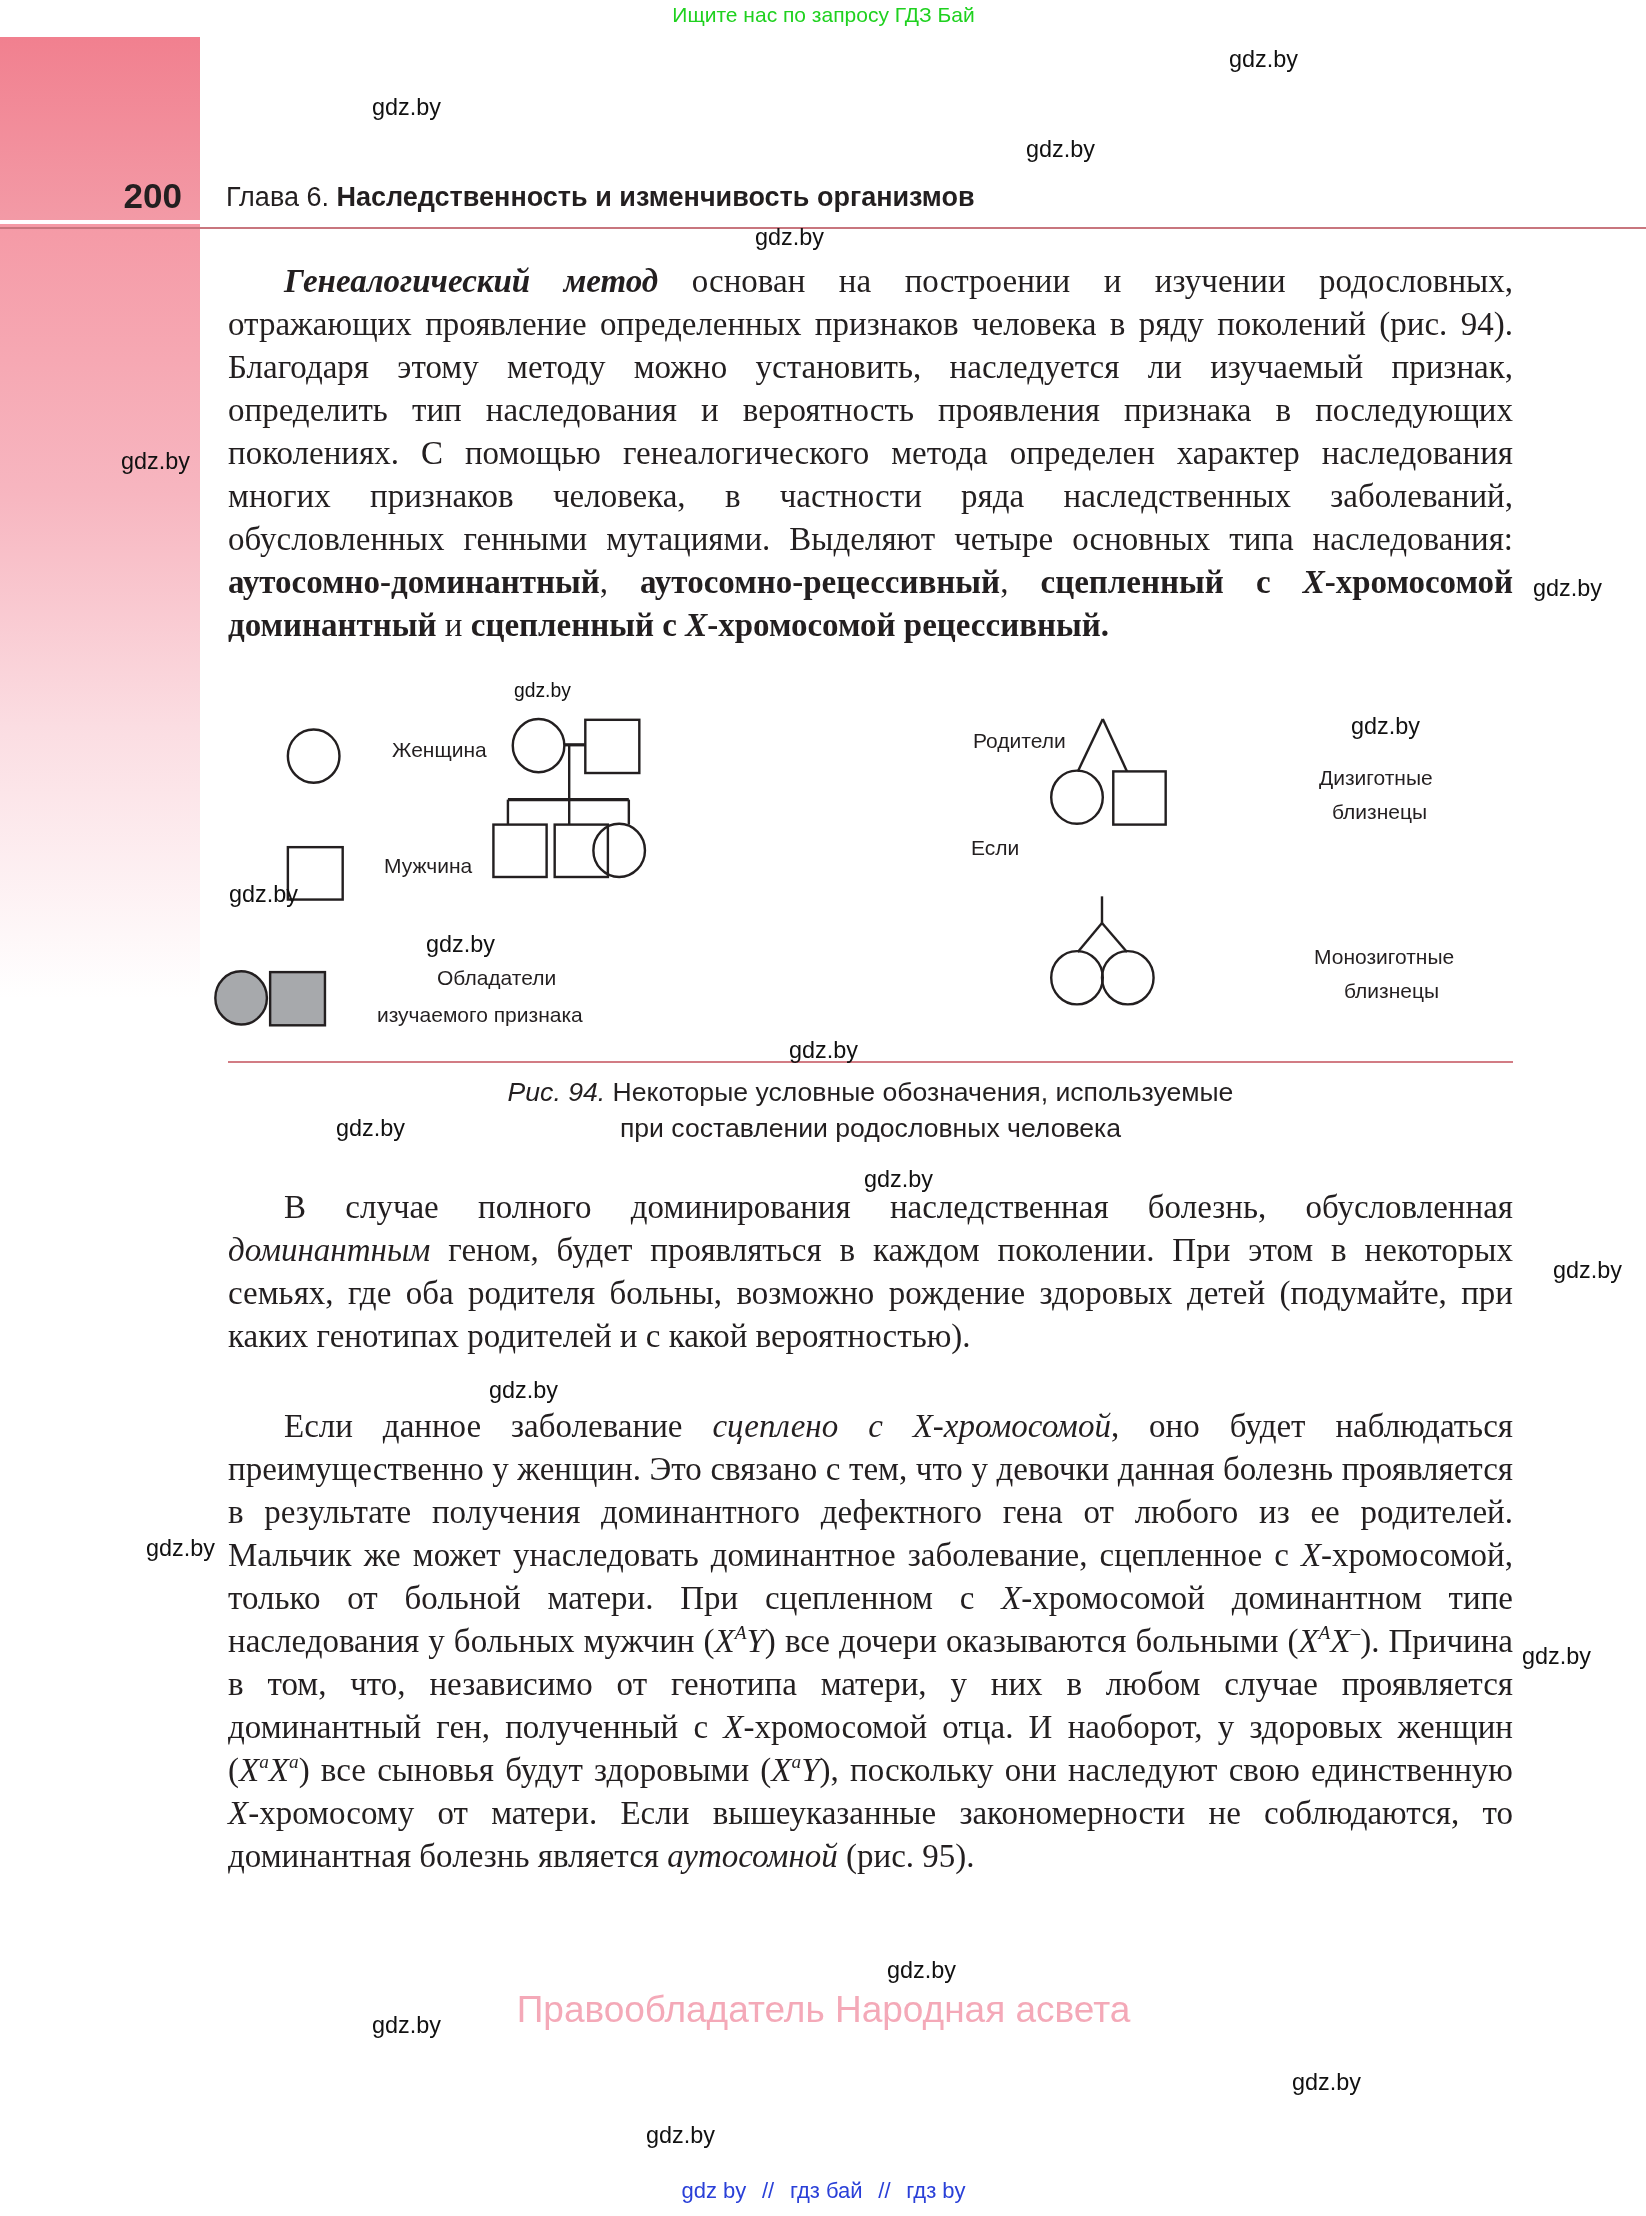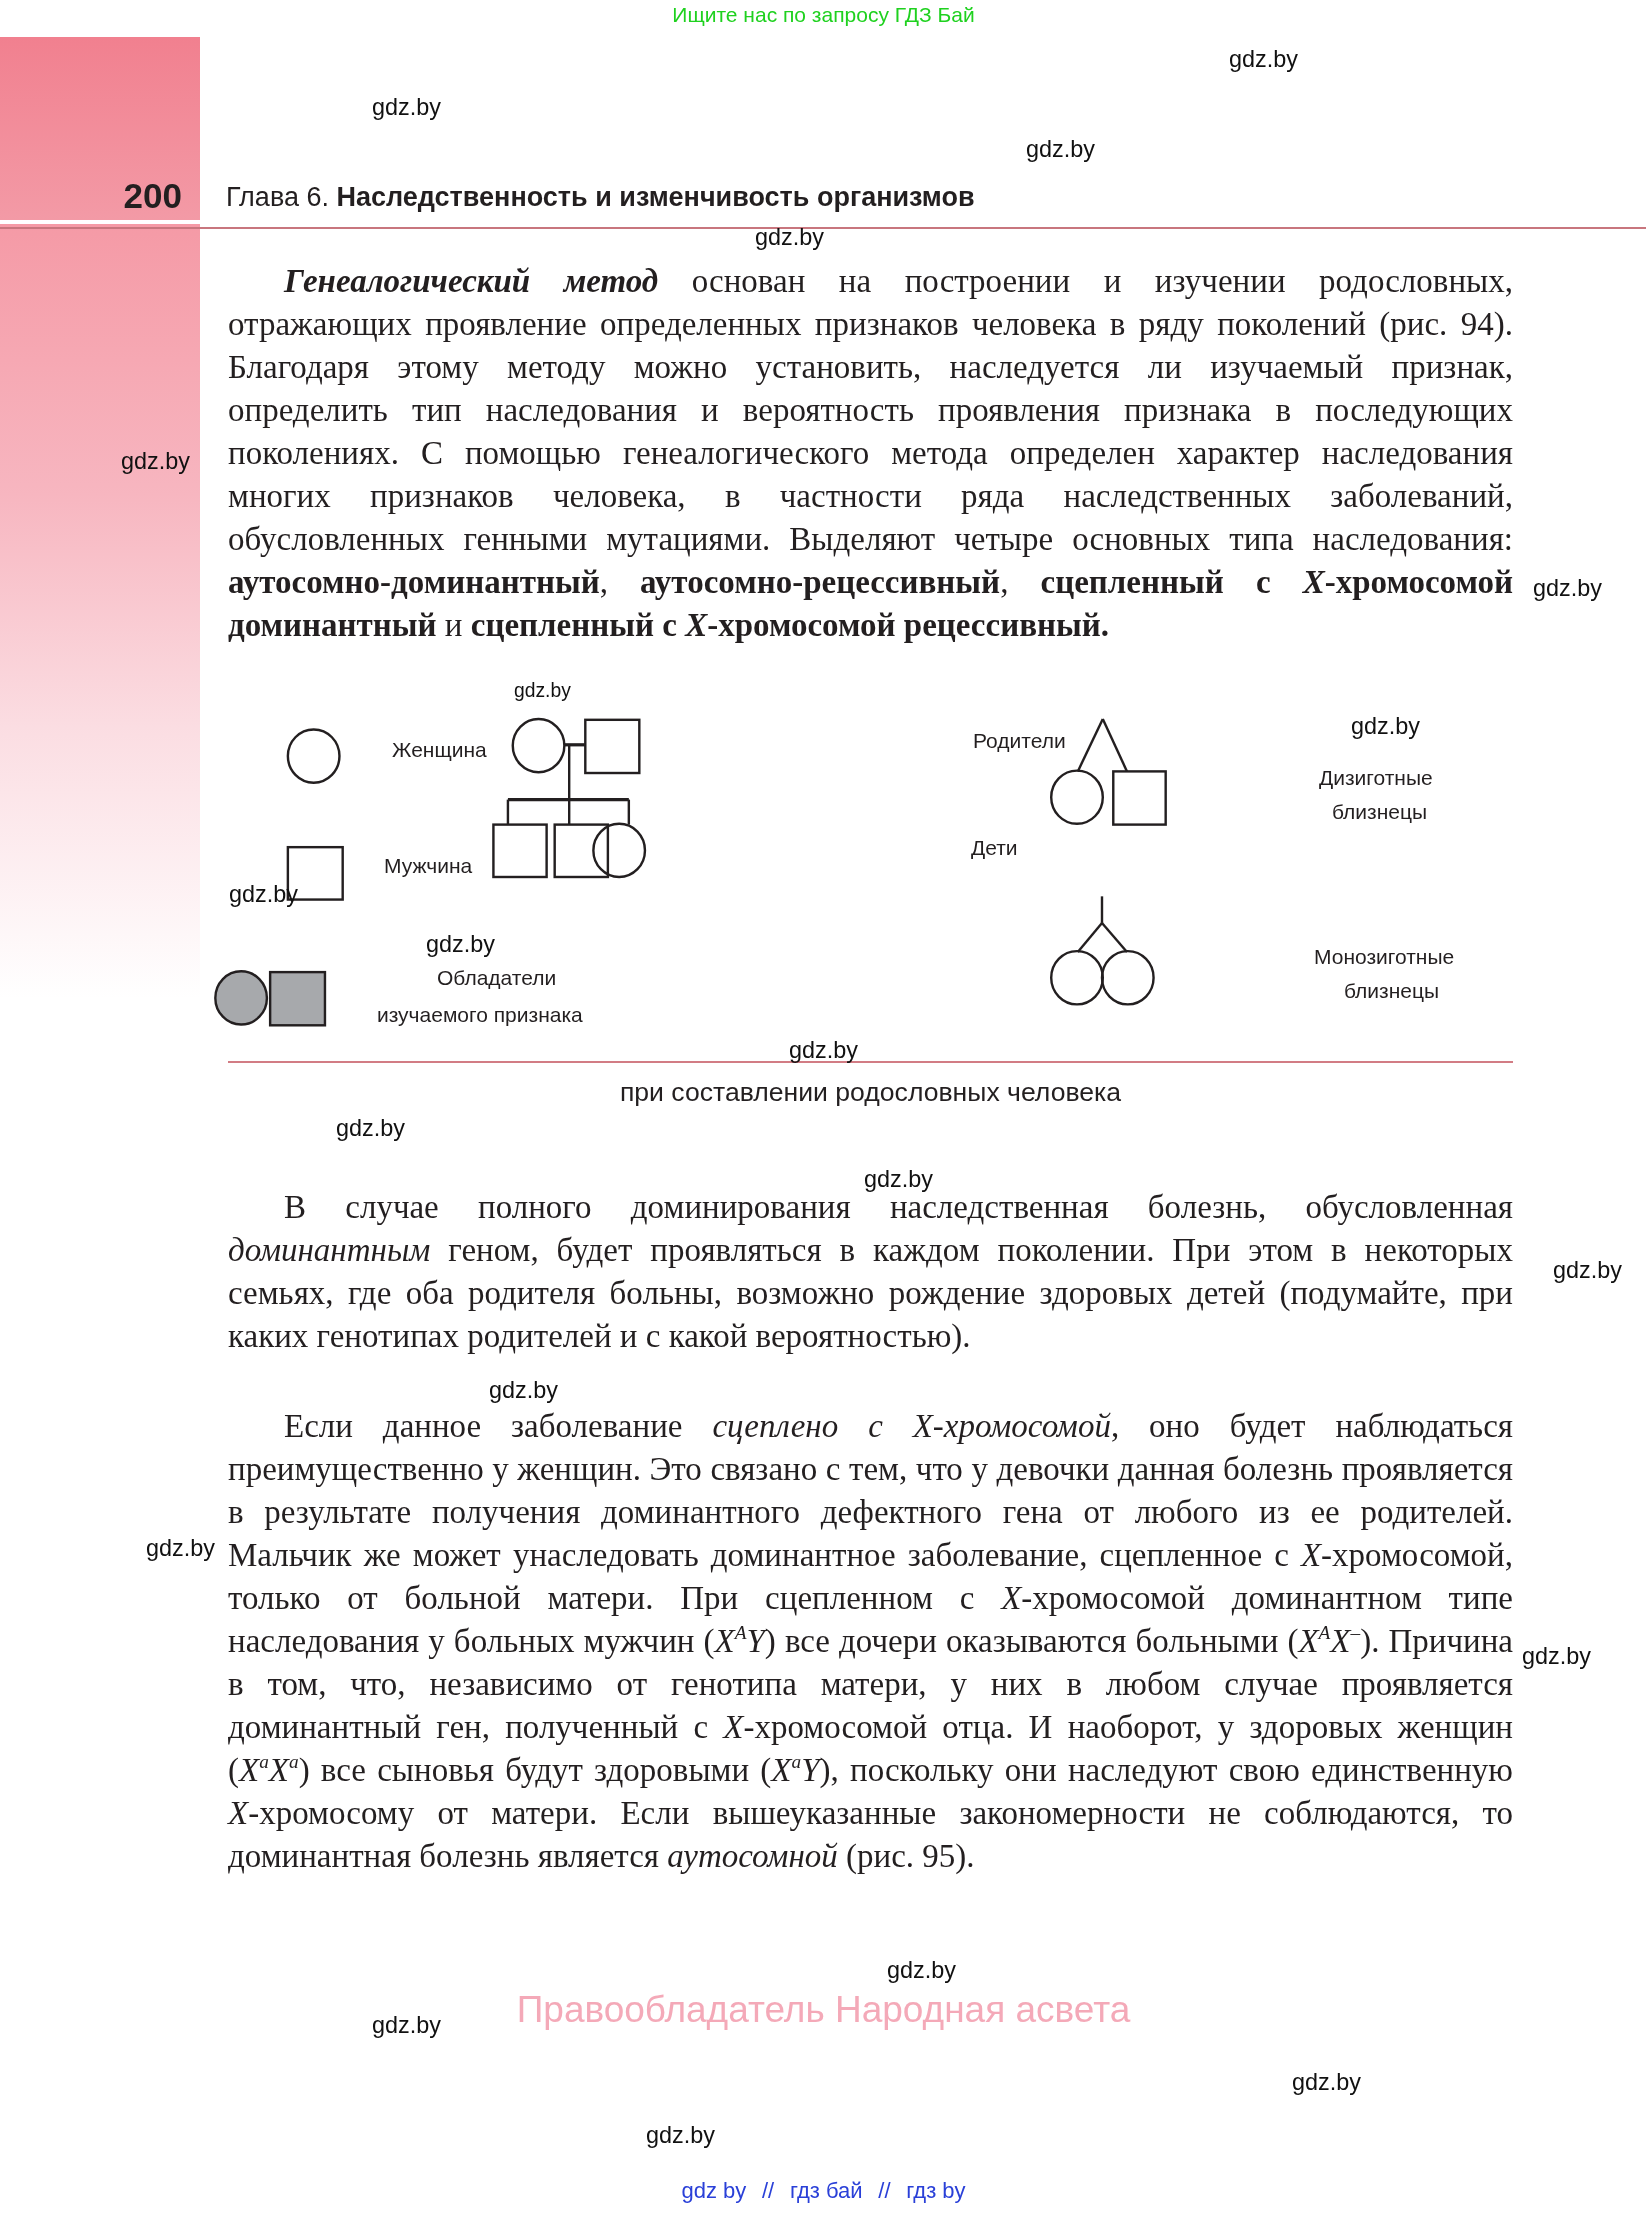--- a/index.html
+++ b/index.html
@@ -79,29 +79,30 @@
     <ellipse cx="1336" cy="1213" rx="32" ry="33"></ellipse>
     <ellipse cx="1399" cy="1213" rx="32" ry="33"></ellipse>
   </g>
 </svg>
 
 <div class="abs fig-label" style="left:392px;top:738px;">Женщина</div>
 <div class="abs fig-label" style="left:384px;top:854px;">Мужчина</div>
 <div class="abs fig-label" style="left:437px;top:966px;">Обладатели</div>
 <div class="abs fig-label" style="left:377px;top:1003px;">изучаемого признака</div>
 <div class="abs fig-label" style="left:973px;top:729px;">Родители</div>
-<div class="abs fig-label" style="left:971px;top:836px;">Дети</div>
+<div class="abs fig-label" style="left:971px;top:836px;">Если</div>
 <div class="abs fig-label" style="left:1319px;top:766px;">Дизиготные</div>
 <div class="abs fig-label" style="left:1332px;top:800px;">близнецы</div>
 <div class="abs fig-label" style="left:1314px;top:945px;">Монозиготные</div>
 <div class="abs fig-label" style="left:1344px;top:979px;">близнецы</div>
 
 <div class="abs fig-rule"></div>
 
 <div class="abs caption">
+  <div><i>Рис. 94.</i><span> Некоторые условные обозначения, используемые</span></div>
   <div>при составлении родословных человека</div>
 </div>
 
 <div class="abs para" style="top:1186px;">
   <span class="ind"></span><span>В случае полного доминирования наследственная болезнь, обусловленная </span><i>доминантным</i><span> геном, будет проявляться в каждом поколении. При этом в некоторых семьях, где оба родителя больны, возможно рождение здоровых детей (подумайте, при каких генотипах родителей и с какой вероятностью).</span>
 </div>
 
 <div class="abs para" style="top:1405px;">
   <span class="ind"></span><span>Если данное заболевание </span><i>сцеплено с X-хромосомой</i><span>, оно будет наблюдаться преимущественно у женщин. Это связано с тем, что у девочки данная болезнь проявляется в результате получения доминантного дефектного гена от любого из ее родителей. Мальчик же может унаследовать доминантное заболевание, сцепленное с </span><i>X</i><span>-хромосомой, только от больной матери. При сцепленном с </span><i>X</i><span>-хромосомой доминантном типе наследования у больных мужчин (</span><i><span>X</span><sup>A</sup><span>Y</span></i><span>) все дочери оказываются больными (</span><i><span>X</span><sup>A</sup><span>X</span><sup>–</sup></i><span>). Причина в том, что, независимо от генотипа матери, у них в любом случае проявляется доминантный ген, полученный с </span><i>X</i><span>-хромосомой отца. И наоборот, у здоровых женщин (</span><i><span>X</span><sup>a</sup><span>X</span><sup>a</sup></i><span>) все сыновья будут здоровыми (</span><i><span>X</span><sup>a</sup><span>Y</span></i><span>), поскольку они наследуют свою единственную </span><i>X</i><span>-хромосому от матери. Если вышеуказанные закономерности не соблюдаются, то доминантная болезнь является </span><i>аутосомной</i><span> (рис. 95).</span>
 </div>

